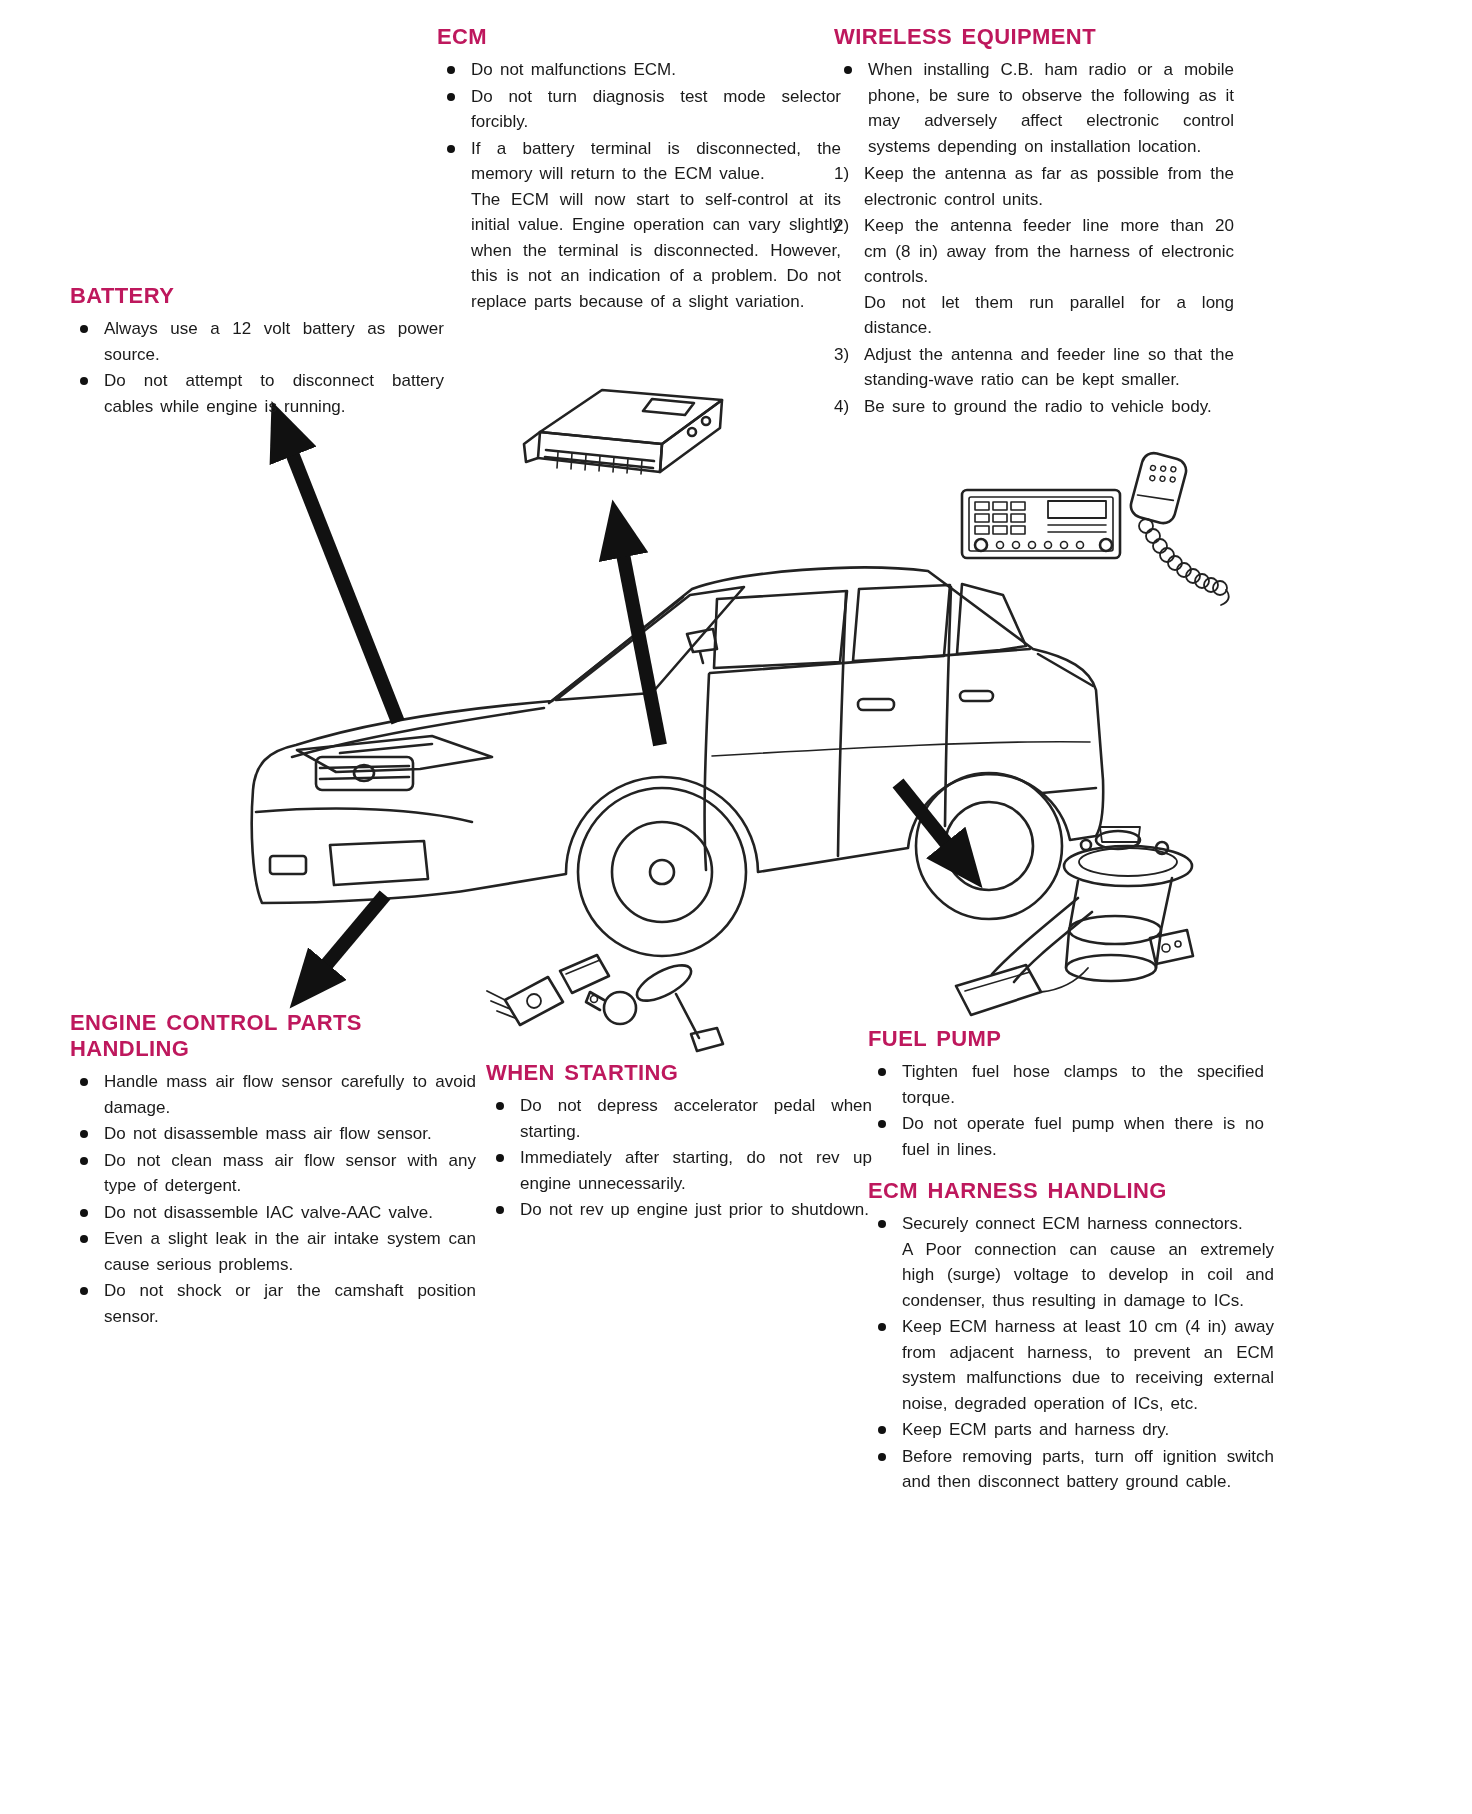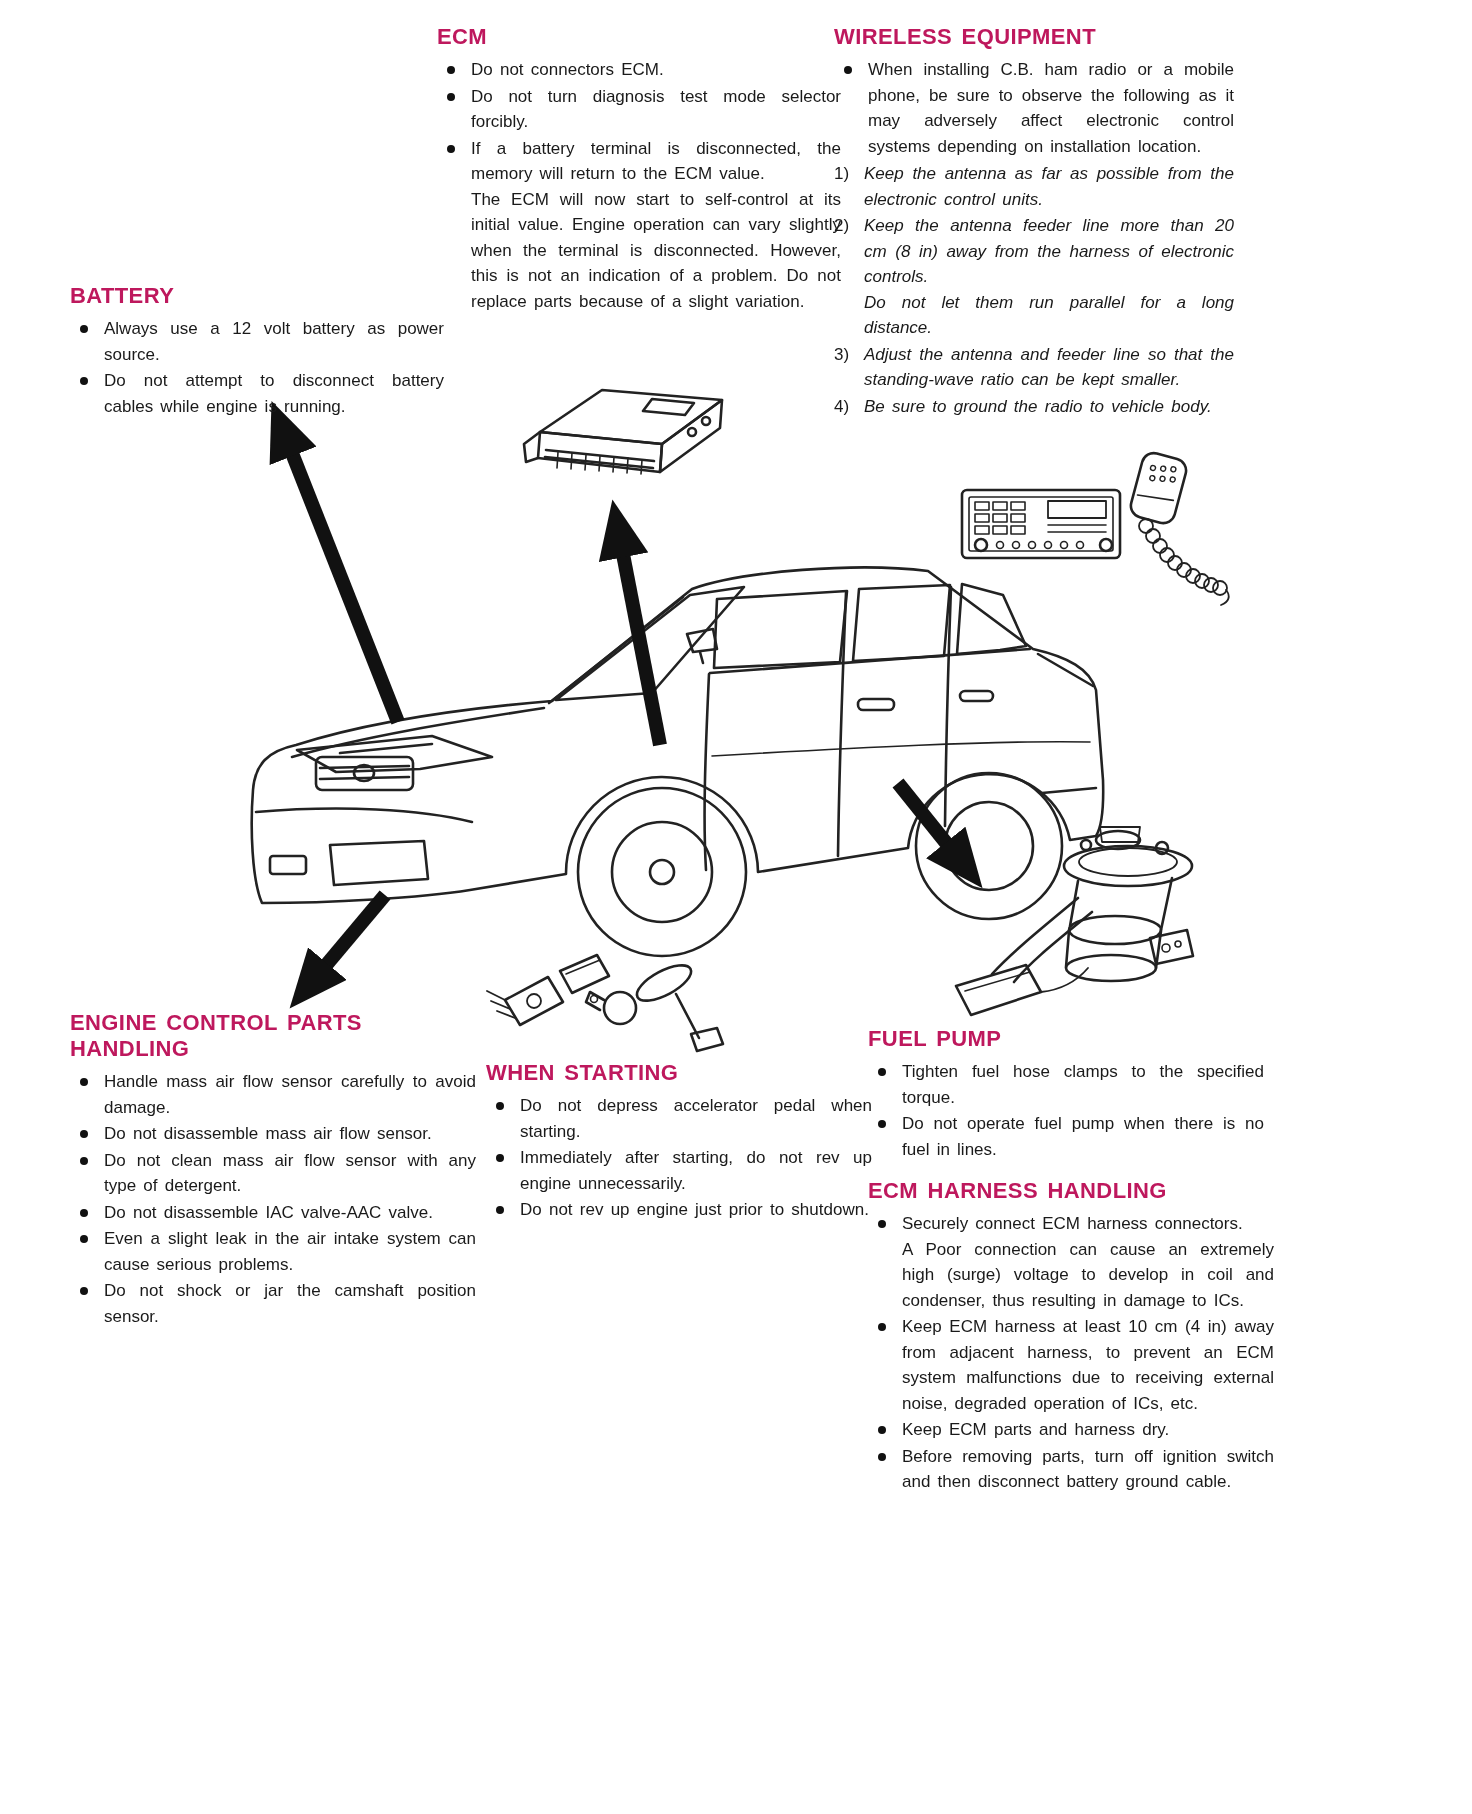--- a/index.html
+++ b/index.html
@@ -47,21 +47,21 @@
   }
   ol.nl{list-style:none;margin:2px 0 0 0;padding:0;}
   li.ni{
     display:flex;
     font-size:17px;
     line-height:25.5px;
     word-spacing:2.5px;
     margin:0 0 1px 0;
   }
   li.ni .num{flex:0 0 30px;}
-  li.ni .ntext{flex:1;text-align:justify;white-space:pre-line;font-style:italic;}
+  li.ni .ntext{flex:1;text-align:justify;white-space:pre-line;}
 </style>
 </head>
 <body>
 
 <div class="page">
 
   <svg class="illustration" viewBox="0 0 1472 1814" fill="none" stroke="#222" stroke-width="2.6" stroke-linejoin="round" stroke-linecap="round">
 
     <defs>
       <marker id="ah" markerWidth="4.2" markerHeight="3.6" refX="0.6" refY="1.8" orient="auto" markerUnits="strokeWidth">
@@ -208,21 +208,21 @@
       <line x1="398" y1="722" x2="290" y2="448" marker-end="url(#ah)"></line>
       <line x1="660" y1="745" x2="622" y2="549" marker-end="url(#ah)"></line>
       <line x1="898" y1="783" x2="951" y2="849" marker-end="url(#ah)"></line>
       <line x1="385" y1="895" x2="322" y2="970" marker-end="url(#ah)"></line>
     </g>
   </svg>
 
   <section class="sec" style="left:437px;top:24px;width:404px;">
     <h2>ECM</h2>
     <ul class="bl">
-      <li class="bi">Do not connectors ECM.</li>
+      <li class="bi">Do not malfunctions ECM.</li>
       <li class="bi">Do not turn diagnosis test mode selector forcibly.</li>
       <li class="bi">If a battery terminal is disconnected, the memory will return to the ECM value.
 The ECM will now start to self-control at its initial value. Engine operation can vary slightly when the terminal is disconnected. However, this is not an indication of a problem. Do not replace parts because of a slight variation.</li>
     </ul>
   </section>
 
   <section class="sec" style="left:834px;top:24px;width:400px;">
     <h2>WIRELESS EQUIPMENT</h2>
     <ul class="bl">
       <li class="bi">When installing C.B. ham radio or a mobile phone, be sure to observe the following as it may adversely affect electronic control systems depending on installation location.</li>

